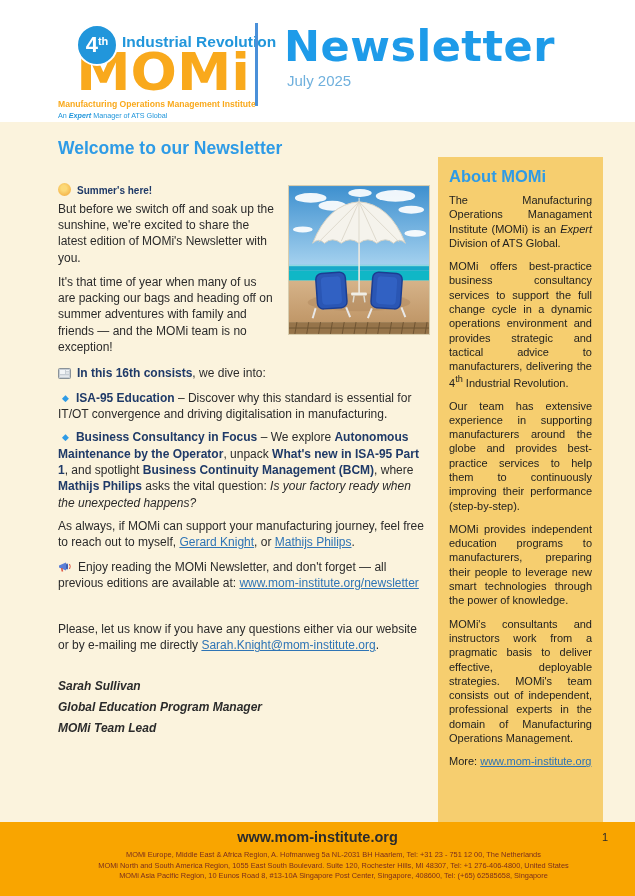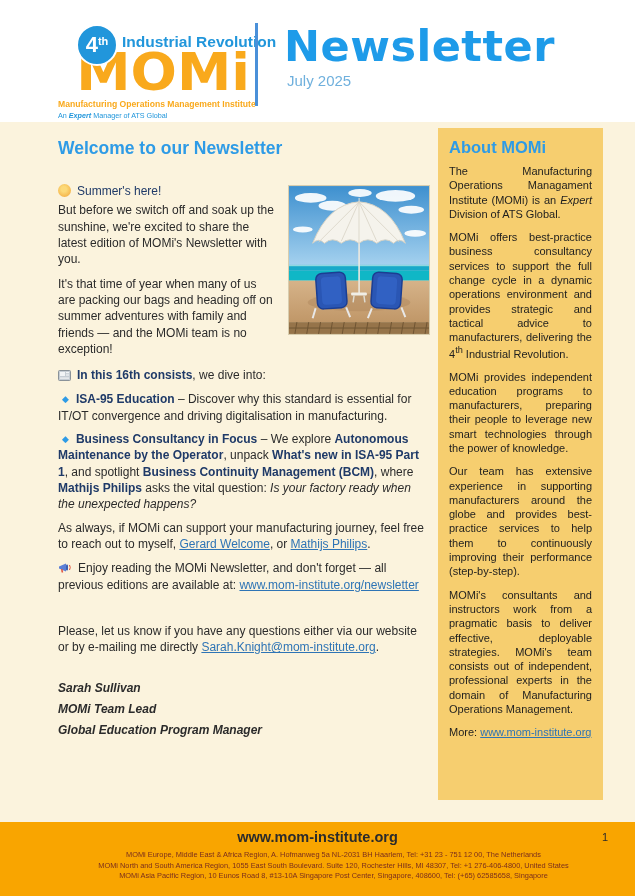--- a/index.html
+++ b/index.html
@@ -34,41 +34,41 @@
   .masthead-issue { font-size:15px; color:#6FB0DD; margin-top:3px; margin-left:3px; }
 
   
   .main-col { position:absolute; left:58px; top:138px; width:372px; }
   .welcome { color:#2E9BE6; font-size:17.5px; font-weight:bold; margin-bottom:24px; }
   .body-text { font-size:12px; line-height:1.36; }
   .photo {
     float:right; width:142px; height:150px; margin:2px 0 8px 12px;
     border:1px solid #d8cdae;
   }
-  .summer-head { color:#1F3A68; font-weight:normal; font-size:12px; margin-bottom:3px;margin-top:20px; }
+  .summer-head { color:#1F3A68; font-weight:bold; font-size:10px; margin-bottom:3px;margin-top:20px; }
   .sun {
     display:inline-block; width:13px; height:13px; border-radius:50%;
     background:radial-gradient(circle at 45% 40%, #FCD978 25%, #F2A93B 90%);
     vertical-align:-2px; margin-right:6px;
   }
   .para { margin-bottom:8px; }
   .navy { color:#1F3A68; font-weight:bold; }
   .ital { font-style:italic; }
   .lnk { color:#2E74B5; text-decoration:underline; cursor:pointer; }
   .edition-line { clear:right; margin:10px 0 8px 0; }
   .mini-icon { display:inline-block; vertical-align:-2px; margin-right:6px; }
   .bullet-para { margin-bottom:7px; text-indent:4px; }
   .bullet-para .wrapfix { text-indent:0; }
   .diamond { color:#2E9BE6; font-size:9px; margin-right:7px; vertical-align:1px; }
   .gap-lg { height:22px; }
   .signature { margin-top:22px; font-style:italic; font-weight:bold; font-size:12px; line-height:1.75; }
 
   
   .sidebar {
-    position:absolute; left:438px; top:128px; width:165px; height:672px;
+    position:absolute; left:438px; top:157px; width:165px; height:672px;
     background:#F6CE6F; padding:10px 11px;
   }
   .sidebar h3 { color:#2E9BE6; font-size:16.5px; font-weight:bold; margin-bottom:7px; }
   .sidebar p { font-size:11px; line-height:1.3; text-align:justify; color:#1e1e1e; margin-bottom:9px; }
   .sidebar .more { text-align:left; }
 
   
   .footer { position:absolute; left:0; top:822px; width:635px; height:74px; background:#F9A500; }
   .footer-site { text-align:center; padding-top:7px; font-size:14.5px; font-weight:bold; color:#2b2b2b; }
   .footer-page { position:absolute; right:27px; top:9px; font-size:11px; color:#2b2b2b; }
@@ -190,49 +190,49 @@
           <rect x="8" y="2" width="3" height="1.2" fill="#F2F4F6"></rect>
           <rect x="8" y="4.4" width="3" height="1.2" fill="#F2F4F6"></rect>
           <rect x="2" y="7.5" width="9" height="1.2" fill="#F2F4F6"></rect>
         </svg><span class="navy">In this 16th consists</span><span>, we dive into:</span>
       </div>
 
       <div class="bullet-para"><span class="wrapfix"><span class="diamond">◆</span><span class="navy">ISA-95 Education</span><span> – Discover why this standard is essential for IT/OT convergence and driving digitalisation in manufacturing.</span></span></div>
 
       <div class="bullet-para"><span class="wrapfix"><span class="diamond">◆</span><span class="navy">Business Consultancy in Focus</span><span> – We explore </span><span class="navy">Autonomous Maintenance by the Operator</span><span>, unpack </span><span class="navy">What's new in ISA-95 Part 1</span><span>, and spotlight </span><span class="navy">Business Continuity Management (BCM)</span><span>, where </span><span class="navy">Mathijs Philips</span><span> asks the vital question: </span><span class="ital">Is your factory ready when the unexpected happens?</span></span></div>
 
-      <div class="para"><span>As always, if MOMi can support your manufacturing journey, feel free to reach out to myself, </span><a class="lnk">Gerard Welcome</a><span>, or </span><a class="lnk">Mathijs Philips</a><span>.</span></div>
+      <div class="para"><span>As always, if MOMi can support your manufacturing journey, feel free to reach out to myself, </span><a class="lnk">Gerard Knight</a><span>, or </span><a class="lnk">Mathijs Philips</a><span>.</span></div>
 
       <div class="para">
         <svg class="mini-icon" width="14" height="12" viewBox="0 0 14 12" xmlns="http://www.w3.org/2000/svg">
           <path d="M1,4.5 L8,1.5 L8,9.5 L1,6.5 Z" fill="#5B7FD6"></path>
           <rect x="8" y="2.5" width="2" height="6" rx="1" fill="#3D5FB0"></rect>
           <path d="M3,7 L4.5,7 L5.2,10.5 L3.6,10.5 Z" fill="#E0533D"></path>
           <path d="M11.5,3 Q13,5.5 11.5,8" stroke="#E0533D" stroke-width="1" fill="none"></path>
         </svg><span>Enjoy reading the MOMi Newsletter, and don't forget — all previous editions are available at: </span><a class="lnk">www.mom-institute.org/newsletter</a>
       </div>
 
       <div class="gap-lg"></div>
 
       <div class="para"><span>Please, let us know if you have any questions either via our website or by e-mailing me directly </span><a class="lnk">Sarah.Knight@mom-institute.org</a><span>.</span></div>
 
       <div class="signature">
         <div>Sarah Sullivan</div>
+        <div>Global Education Program Manager</div>
         <div>MOMi Team Lead</div>
-        <div>Global Education Program Manager</div>
       </div>
     </div>
   </div>
 
   <div class="sidebar">
     <h3>About MOMi</h3>
     <p><span>The Manufacturing Operations Managament Institute (MOMi) is an </span><span class="ital">Expert</span><span> Division of ATS Global.</span></p>
     <p><span>MOMi offers best-practice business consultancy services to support the full change cycle in a dynamic operations environment and provides strategic and tactical advice to manufacturers, delivering the 4</span><sup>th</sup><span> Industrial Revolution.</span></p>
+    <p>Our team has extensive experience in supporting manufacturers around the globe and provides best-practice services to help them to continuously improving their performance (step-by-step).</p>
     <p>MOMi provides independent education programs to manufacturers, preparing their people to leverage new smart technologies through the power of knowledge.</p>
-    <p>Our team has extensive experience in supporting manufacturers around the globe and provides best-practice services to help them to continuously improving their performance (step-by-step).</p>
     <p>MOMi's consultants and instructors work from a pragmatic basis to deliver effective, deployable strategies. MOMi's team consists out of independent, professional experts in the domain of Manufacturing Operations Management.</p>
     <p class="more"><span>More: </span><a class="lnk">www.mom-institute.org</a></p>
   </div>
 
   <div class="footer">
     <div class="footer-site">www.mom-institute.org</div>
     <div class="footer-page">1</div>
     <div class="footer-addresses">
       <div>MOMi Europe, Middle East &amp; Africa Region, A. Hofmanweg 5a NL-2031 BH Haarlem, Tel: +31 23 - 751 12 00, The Netherlands</div>
       <div>MOMi North and South America Region, 1055 East South Boulevard. Suite 120, Rochester Hills, MI 48307, Tel: +1 276-406-4800, United States</div>

